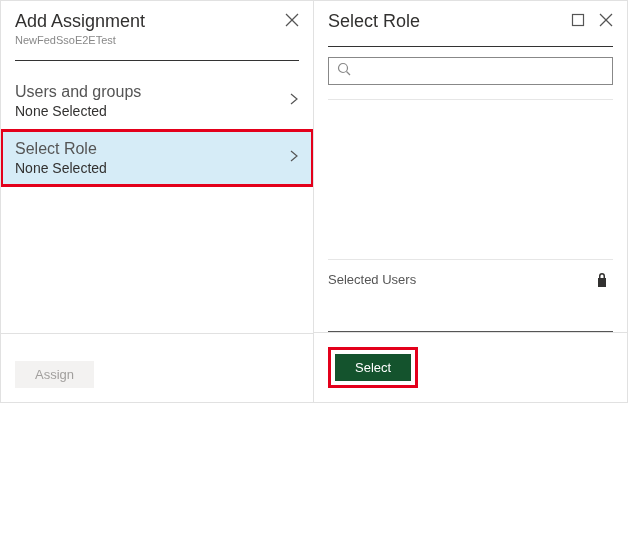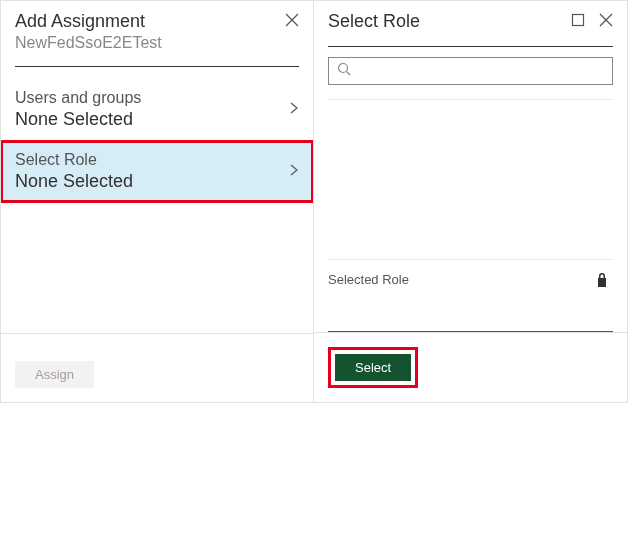--- a/index.html
+++ b/index.html
@@ -4,34 +4,34 @@
 <style>
   * { box-sizing: border-box; }
   html, body { margin: 0; padding: 0; font-family: "Segoe UI", Arial, sans-serif; color: #323130; background: #fff; }
   .app { width: 628px; height: 403px; display: flex; border: 1px solid #e1e1e1; position: relative; }
   .pane { display: flex; flex-direction: column; }
   .pane-left { width: 313px; border-right: 1px solid #e1e1e1; }
   .pane-right { flex: 1; }
 
   .pane-header { padding: 10px 14px 8px 14px; position: relative; }
   .pane-header .title { font-size: 18px; font-weight: 400; }
-  .pane-header .subtitle { font-size: 16px; color: #888; margin-top: 2px; }
+  .pane-header .subtitle { font-size: 11px; color: #888; margin-top: 2px; }
   .pane-header .hdr-icons { position: absolute; top: 10px; right: 12px; display: flex; gap: 10px; align-items: center; }
   .icon-btn { width: 18px; height: 18px; display: flex; align-items: center; justify-content: center; cursor: pointer; color: #555; }
   .icon-btn svg { width: 14px; height: 14px; }
 
   .divider-strong { border-top: 1px solid #333; margin: 6px 14px 0 14px; }
   .divider-light { border-top: 1px solid #e1e1e1; margin: 0 14px; }
 
   .body { flex: 1; padding: 0; overflow: auto; }
 
   .list { padding: 12px 0 0 0; }
   .row { padding: 10px 14px; position: relative; cursor: pointer; }
   .row .label { font-size: 16px; color: #555; }
-  .row .value { font-size: 18px; margin-top: 2px; }
+  .row .value { font-size: 14px; margin-top: 2px; }
   .row .chev { position: absolute; right: 14px; top: 50%; transform: translateY(-50%); color: #555; }
   .row.selected { background: #d6ecf7; }
   .row.highlight-border { outline: 3px solid #e3001b; outline-offset: -2px; }
 
   .pane-footer { border-top: 1px solid #e1e1e1; padding: 14px; }
   .btn { display: inline-flex; align-items: center; justify-content: center; padding: 6px 20px; font-size: 13px; cursor: pointer; border: none; }
   .btn-disabled { background: #f3f2f1; color: #a19f9d; cursor: default; margin-top: 13px; }
   .btn-primary { background: #14532d; color: #fff; }
   .btn-highlight-wrap { display: inline-block; padding: 4px; border: 3px solid #e3001b; }
 
@@ -127,21 +127,21 @@
                 <line x1="9.5" y1="9.5" x2="13" y2="13"></line>
               </svg>
           </span>
           <input type="text" placeholder="" style="">
         </div>
       </div>
 
       <div class="role-list"></div>
 
       <div class="selected-role-area">
-        <div class="sr-label">Selected Role</div>
+        <div class="sr-label">Selected Users</div>
         <span class="lock">
           <svg width="14" height="16" viewBox="0 0 14 16" fill="#323130">
               <path d="M10 6V4a3 3 0 10-6 0v2H3v9h8V6h-1zM5.5 4a1.5 1.5 0 113 0v2h-3V4z"></path>
             </svg>
         </span>
       </div>
       <div class="selected-role-underline"></div>
     </div>
 
     <div class="pane-footer">

